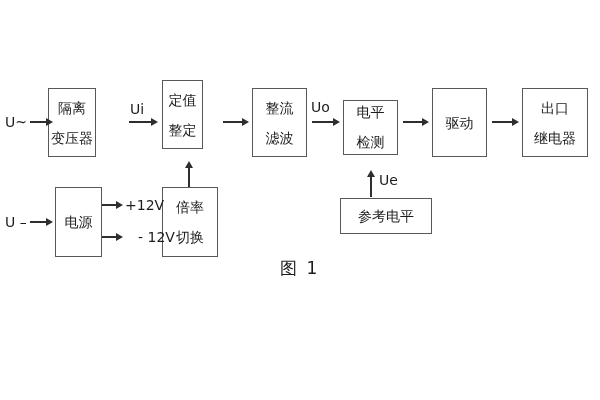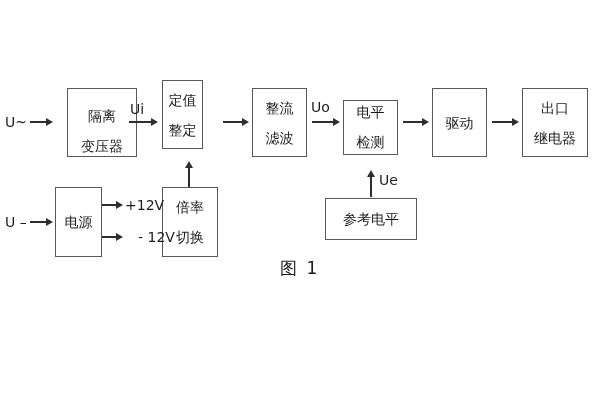--- a/index.html
+++ b/index.html
@@ -30,21 +30,21 @@
     border-left:4px solid transparent; border-right:4px solid transparent;
     border-bottom:7px solid #2e2e2e;
   }
   .caption { position:absolute; font-size:17px; letter-spacing:2px; }
 </style>
 </head>
 <body>
 
 <div class="canvas">
 
-  <div class="block" style="left:67px;  top:88px; width:70px; height:69px;justify-content:flex-end;">
+  <div class="block" style="left:48px;  top:88px; width:48px; height:69px;">
     <span>隔离</span>
     <span>变压器</span>
   </div>
   <div class="block" style="left:162px; top:80px; width:41px; height:69px;">
     <span>定值</span>
     <span>整定</span>
   </div>
   <div class="block" style="left:252px; top:88px; width:55px; height:69px;">
     <span>整流</span>
     <span>滤波</span>
@@ -61,21 +61,21 @@
     <span>继电器</span>
   </div>
 
   <div class="block" style="left:55px;  top:187px; width:47px; height:70px;">
     <span>电源</span>
   </div>
   <div class="block" style="left:162px; top:187px; width:56px; height:70px;">
     <span>倍率</span>
     <span>切换</span>
   </div>
-  <div class="block" style="left:325px; top:198px; width:92px; height:42px;">
+  <div class="block" style="left:340px; top:198px; width:92px; height:36px;">
     <span>参考电平</span>
   </div>
 
   <div class="lbl" style="left:5px; top:114px;">U~</div>
   <div class="lbl" style="left:5px; top:214px;">U –</div>
 
   <div class="lbl center" style="left:130px; top:101px; width:28px;">Ui</div>
   <div class="lbl center" style="left:311px; top:99px; width:28px;">Uo</div>
   <div class="lbl" style="left:379px; top:172px;">Ue</div>
 

